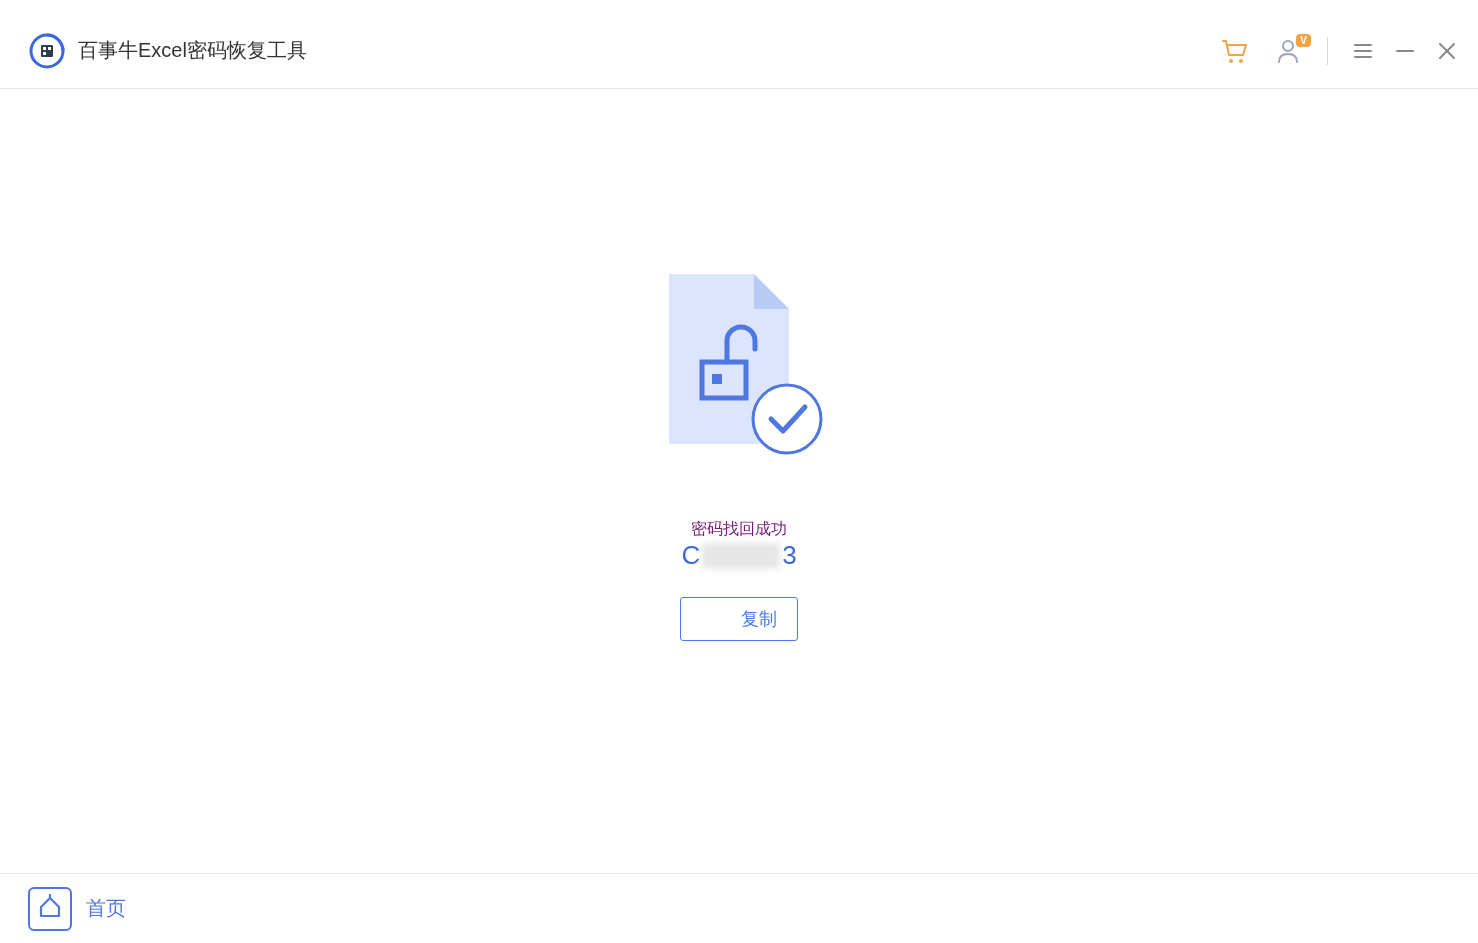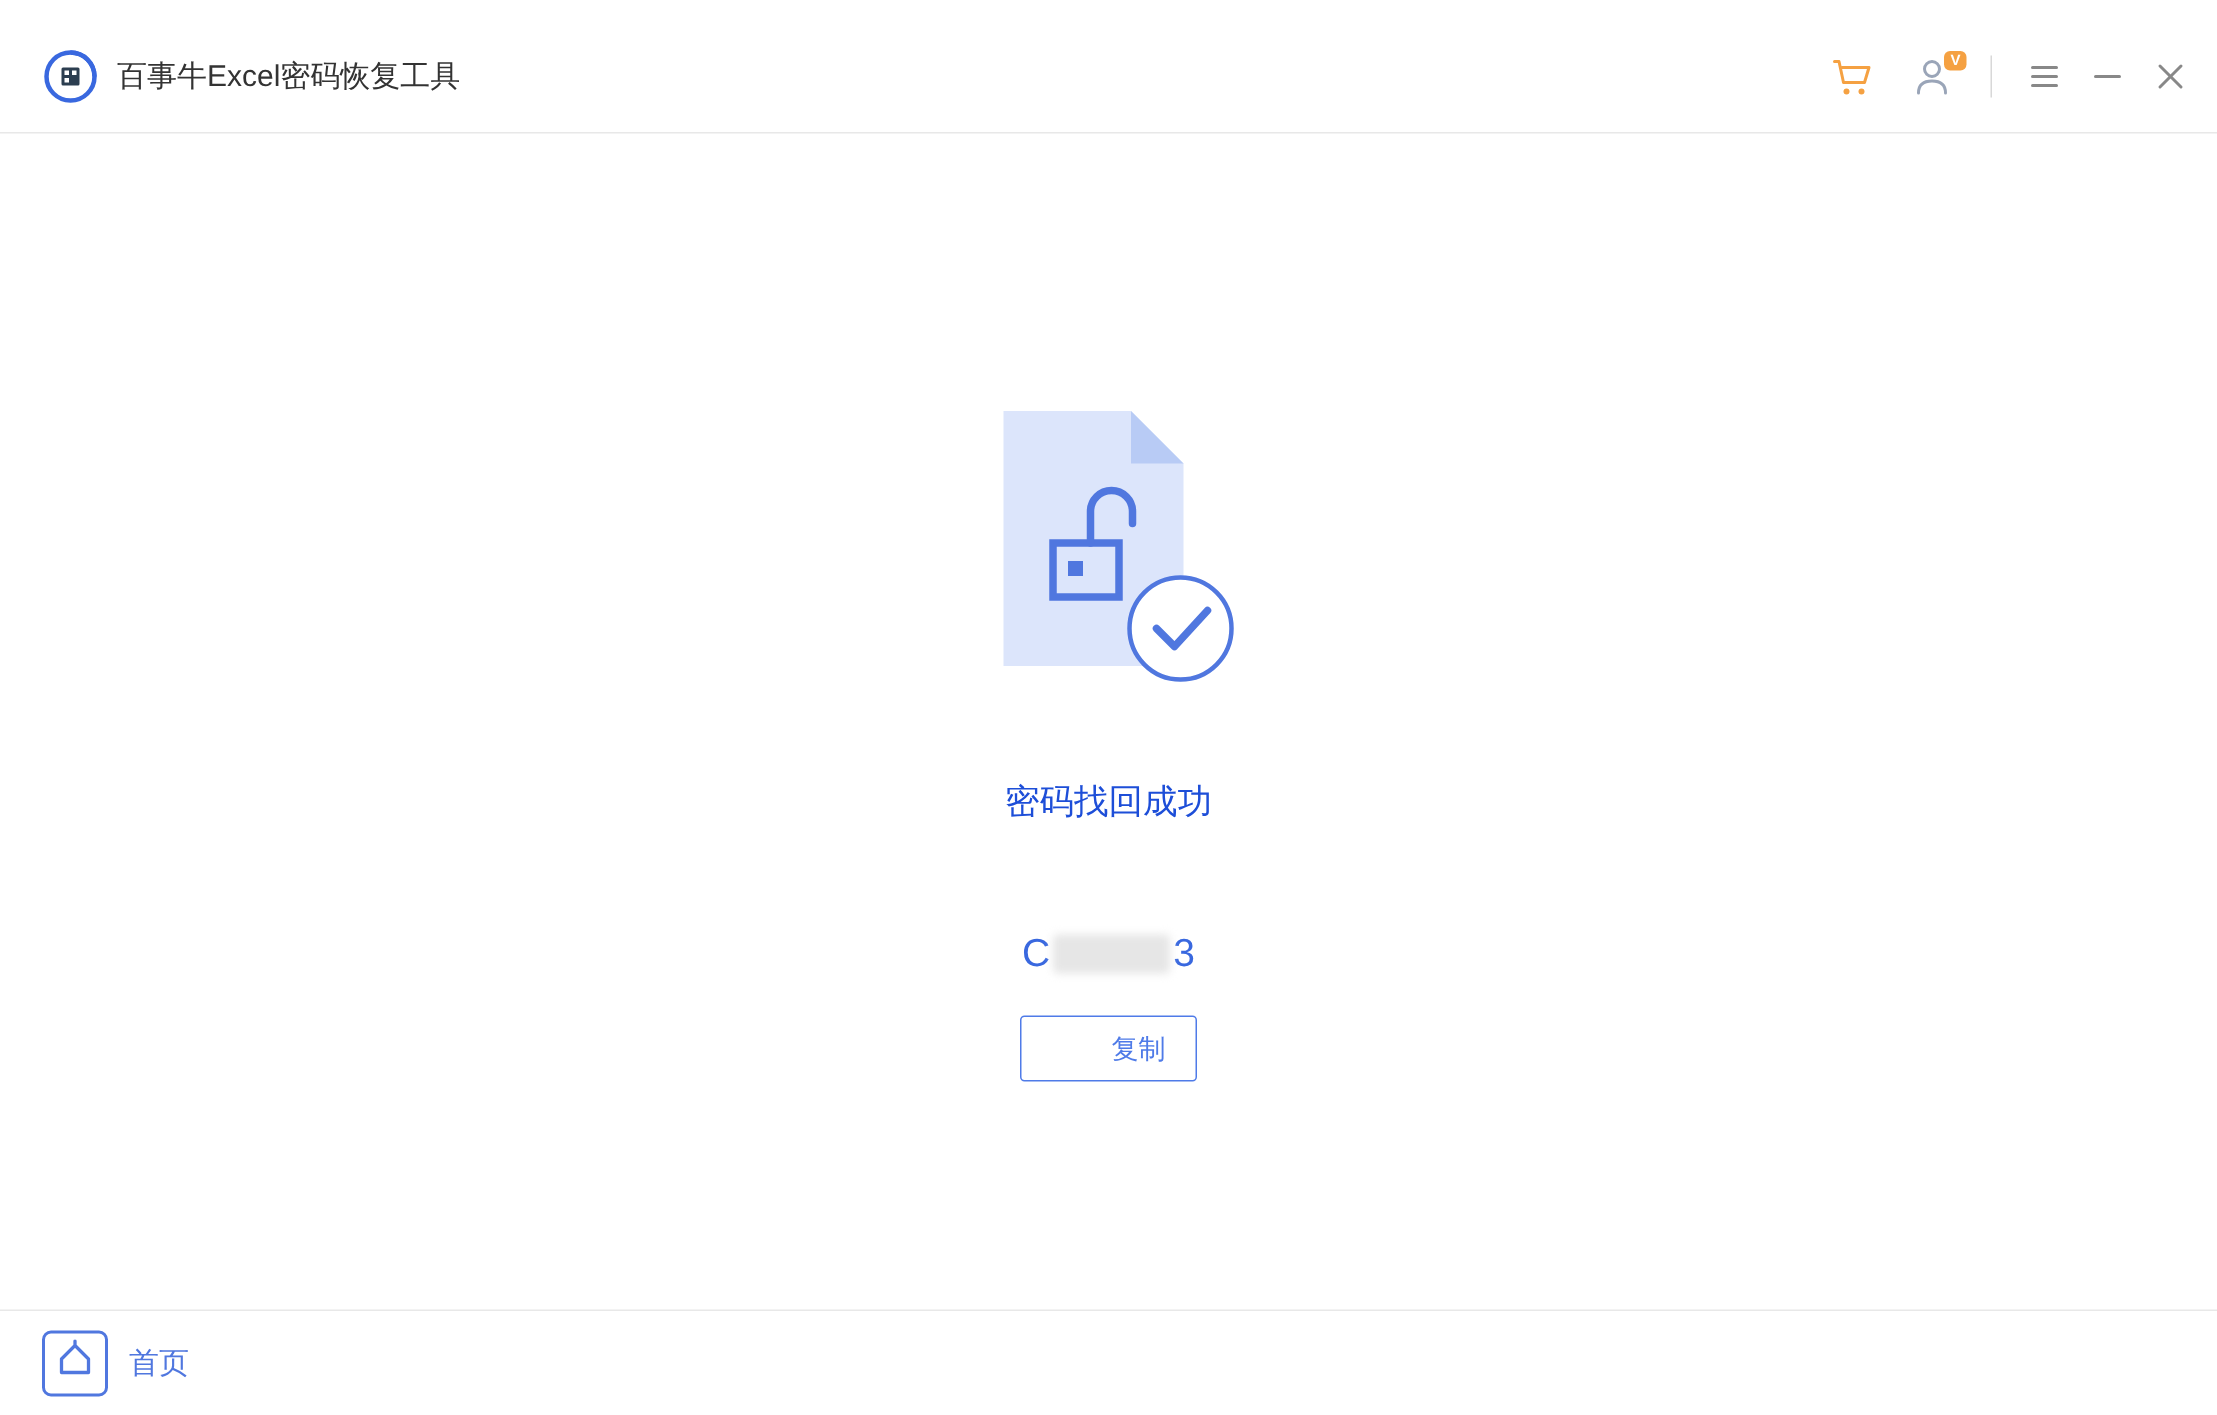--- a/index.html
+++ b/index.html
@@ -67,23 +67,22 @@
       justify-content: flex-start;
       padding-top: 180px;
     }
     .file-illustration {
       width: 180px;
       height: 190px;
       position: relative;
       margin-bottom: 60px;
     }
     .success-message {
-      font-size: 23px;
-      color: #1d4ed8;
-      margin-bottom: 70px;
+      font-size: 16px;
+      color: #701a75;
     }
     .password-display {
       font-size: 26px;
       color: #3968df;
       margin-bottom: 26px;
       display: flex;
       align-items: center;
       gap: 2px;
     }
     .password-blur {

